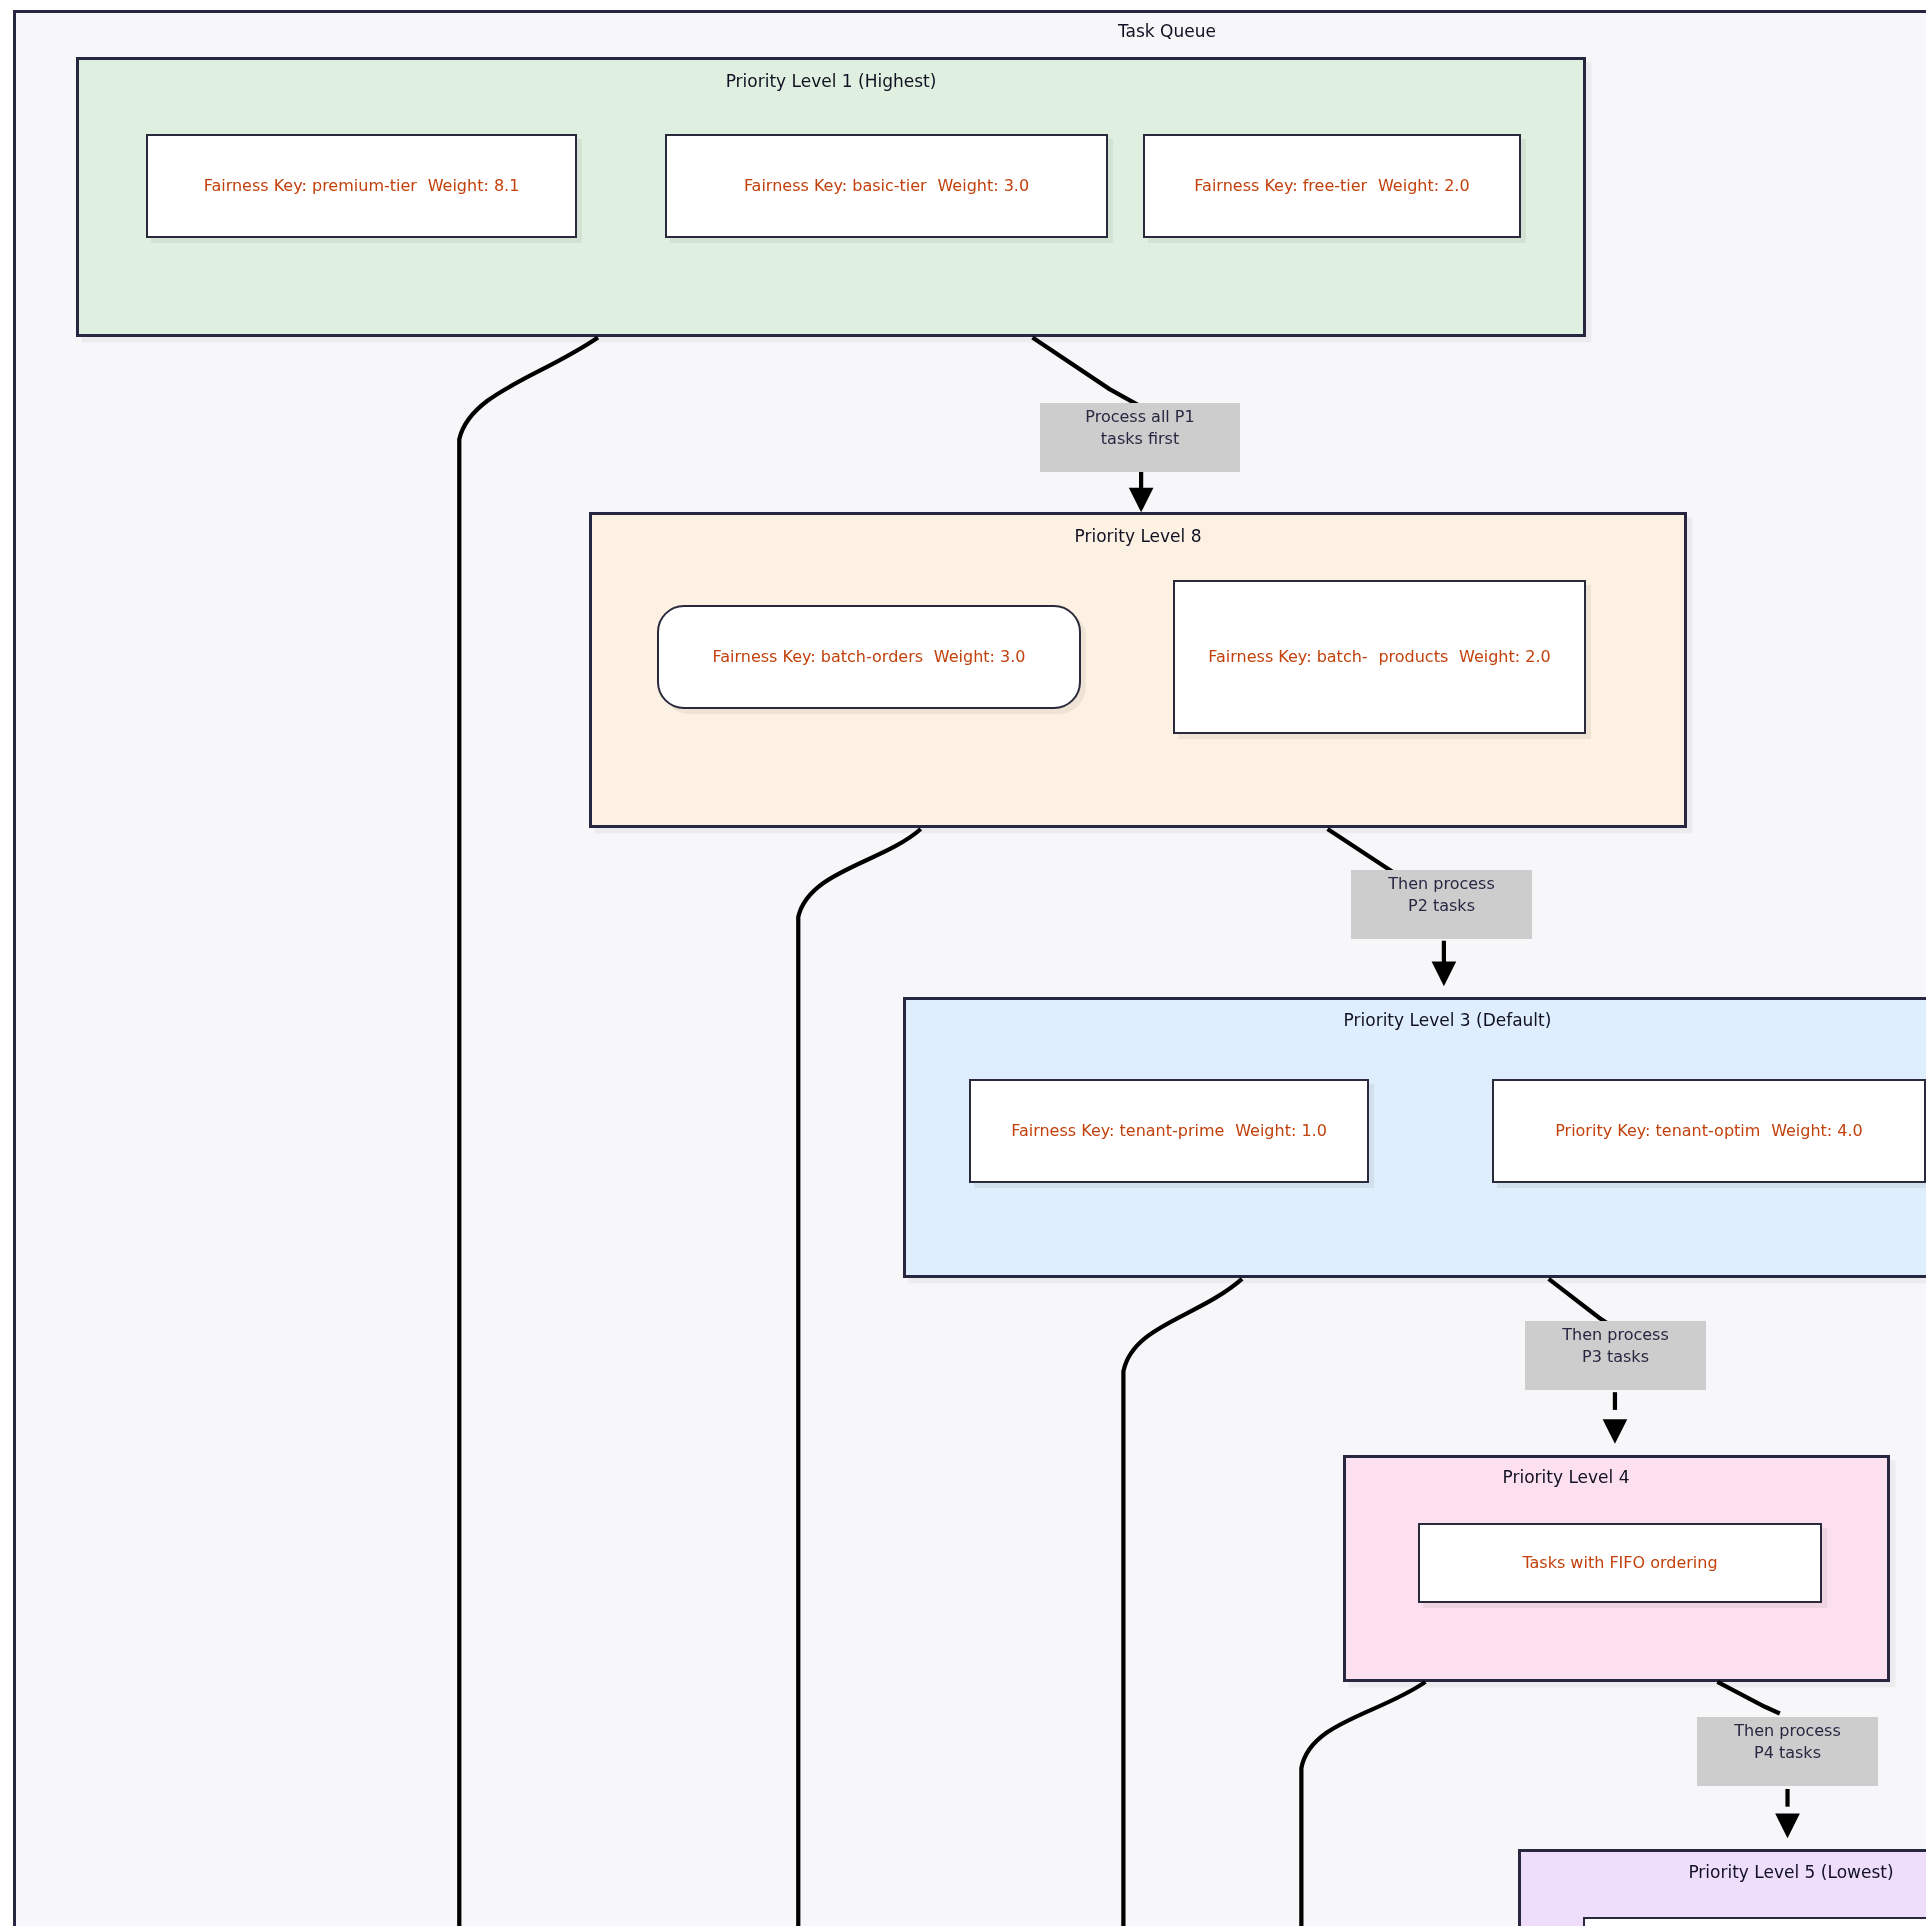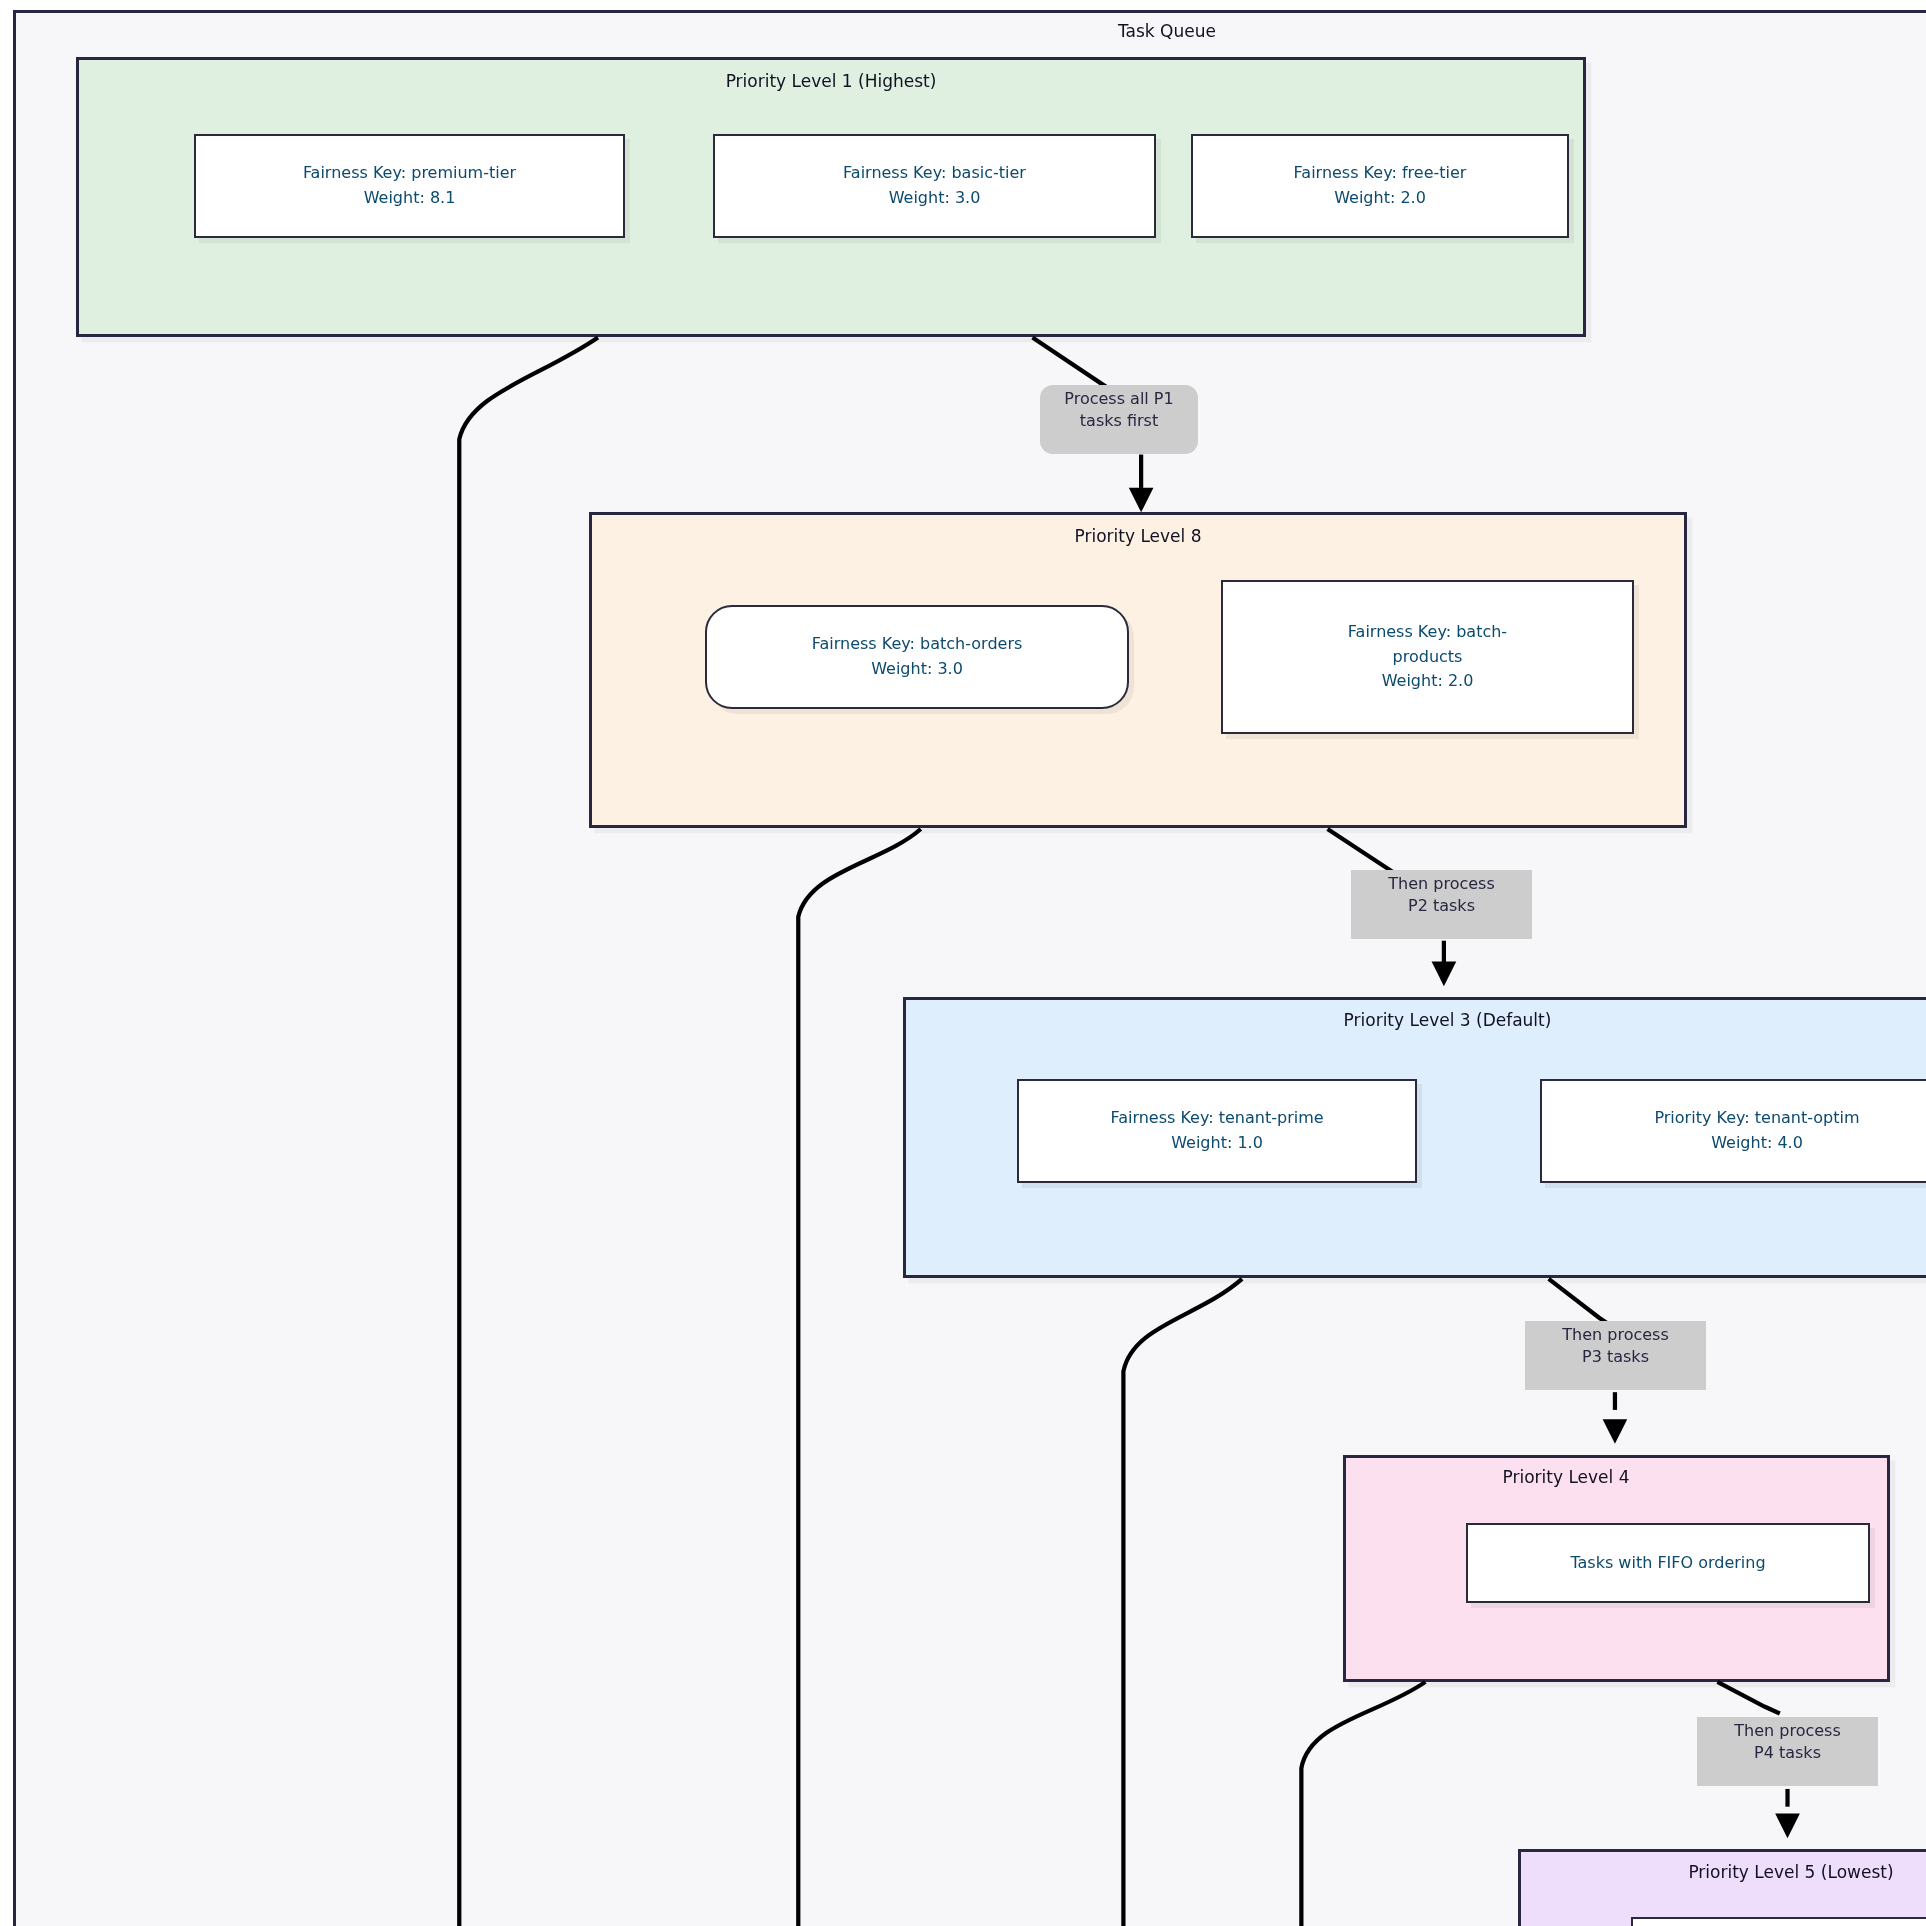--- a/index.html
+++ b/index.html
@@ -6,24 +6,24 @@
   body{font-family:"DejaVu Sans", sans-serif;}
   #stage{position:relative;width:2377px;height:2398px;background:#ffffff;overflow:hidden;}
 
   
   .sg{position:absolute;border:3.1px solid #272742;box-sizing:border-box;
       box-shadow:5.4px 5.4px 0 0 rgba(0,0,0,0.045);}
   .sg-title{position:absolute;left:0;right:0;text-align:center;
       color:#111123;font-size:17px;line-height:1.1;white-space:nowrap;}
 
   .node{position:absolute;background:#ffffff;border:2.7px solid #2a2a3c;
-        box-sizing:border-box;display:flex;flex-direction:column;
+        box-sizing:border-box;display:flex;flex-direction:row;
         align-items:center;justify-content:center;text-align:center;
-        color:#0c4a6e;font-size:16px;line-height:1.55;
-        box-shadow:5px 5px 0 0 rgba(0,0,0,0.055);margin-left:48px;}
+        color:#c2410c;font-size:16px;line-height:1.55;
+        box-shadow:5px 5px 0 0 rgba(0,0,0,0.055);}
   .node .ln{display:block;padding:0 5.4px;}
 
   .edge-label{position:absolute;background:#cdcdcd;color:#272742;
         font-size:16px;line-height:1.38;text-align:center;
         padding:3.1px 4.6px;box-sizing:border-box;white-space:pre-line;}
 
   svg.links{position:absolute;left:0;top:0;width:2377px;height:2398px;
         pointer-events:none;}
   svg.links path{fill:none;stroke:#000000;stroke-width:11;}
   svg.links polygon{fill:#000000;}
@@ -131,21 +131,21 @@
     <path d="M 3700 4366 C 3580 4450 3400 4470 3378 4590
              L 3378 5600 C 3378 5720 3200 5790 3020 5862
              L 2760 5930"></path>
     <polygon points="2712,5944 2768,5882 2786,5944"></polygon>
 
     <path d="M 4648 5384 L 4648 5760 C 4648 5830 4560 5880 4420 5930
              L 2770 6000"></path>
     <polygon points="2718,6002 2778,5958 2782,6022"></polygon>
   </svg>
 
-  <div class="edge-label" style="left:1040px;top:385px;width:158px;height:69px;border-radius:13px;">Process all P1
+  <div class="edge-label" style="left:1040px;top:403px;width:200px;height:69px;">Process all P1
 tasks first</div>
 
   <div class="edge-label" style="left:1351px;top:870px;width:181px;height:69px;">Then process
 P2 tasks</div>
 
   <div class="edge-label" style="left:1525px;top:1321px;width:181px;height:69px;">Then process
 P3 tasks</div>
 
   <div class="edge-label" style="left:1697px;top:1717px;width:181px;height:69px;">Then process
 P4 tasks</div>

